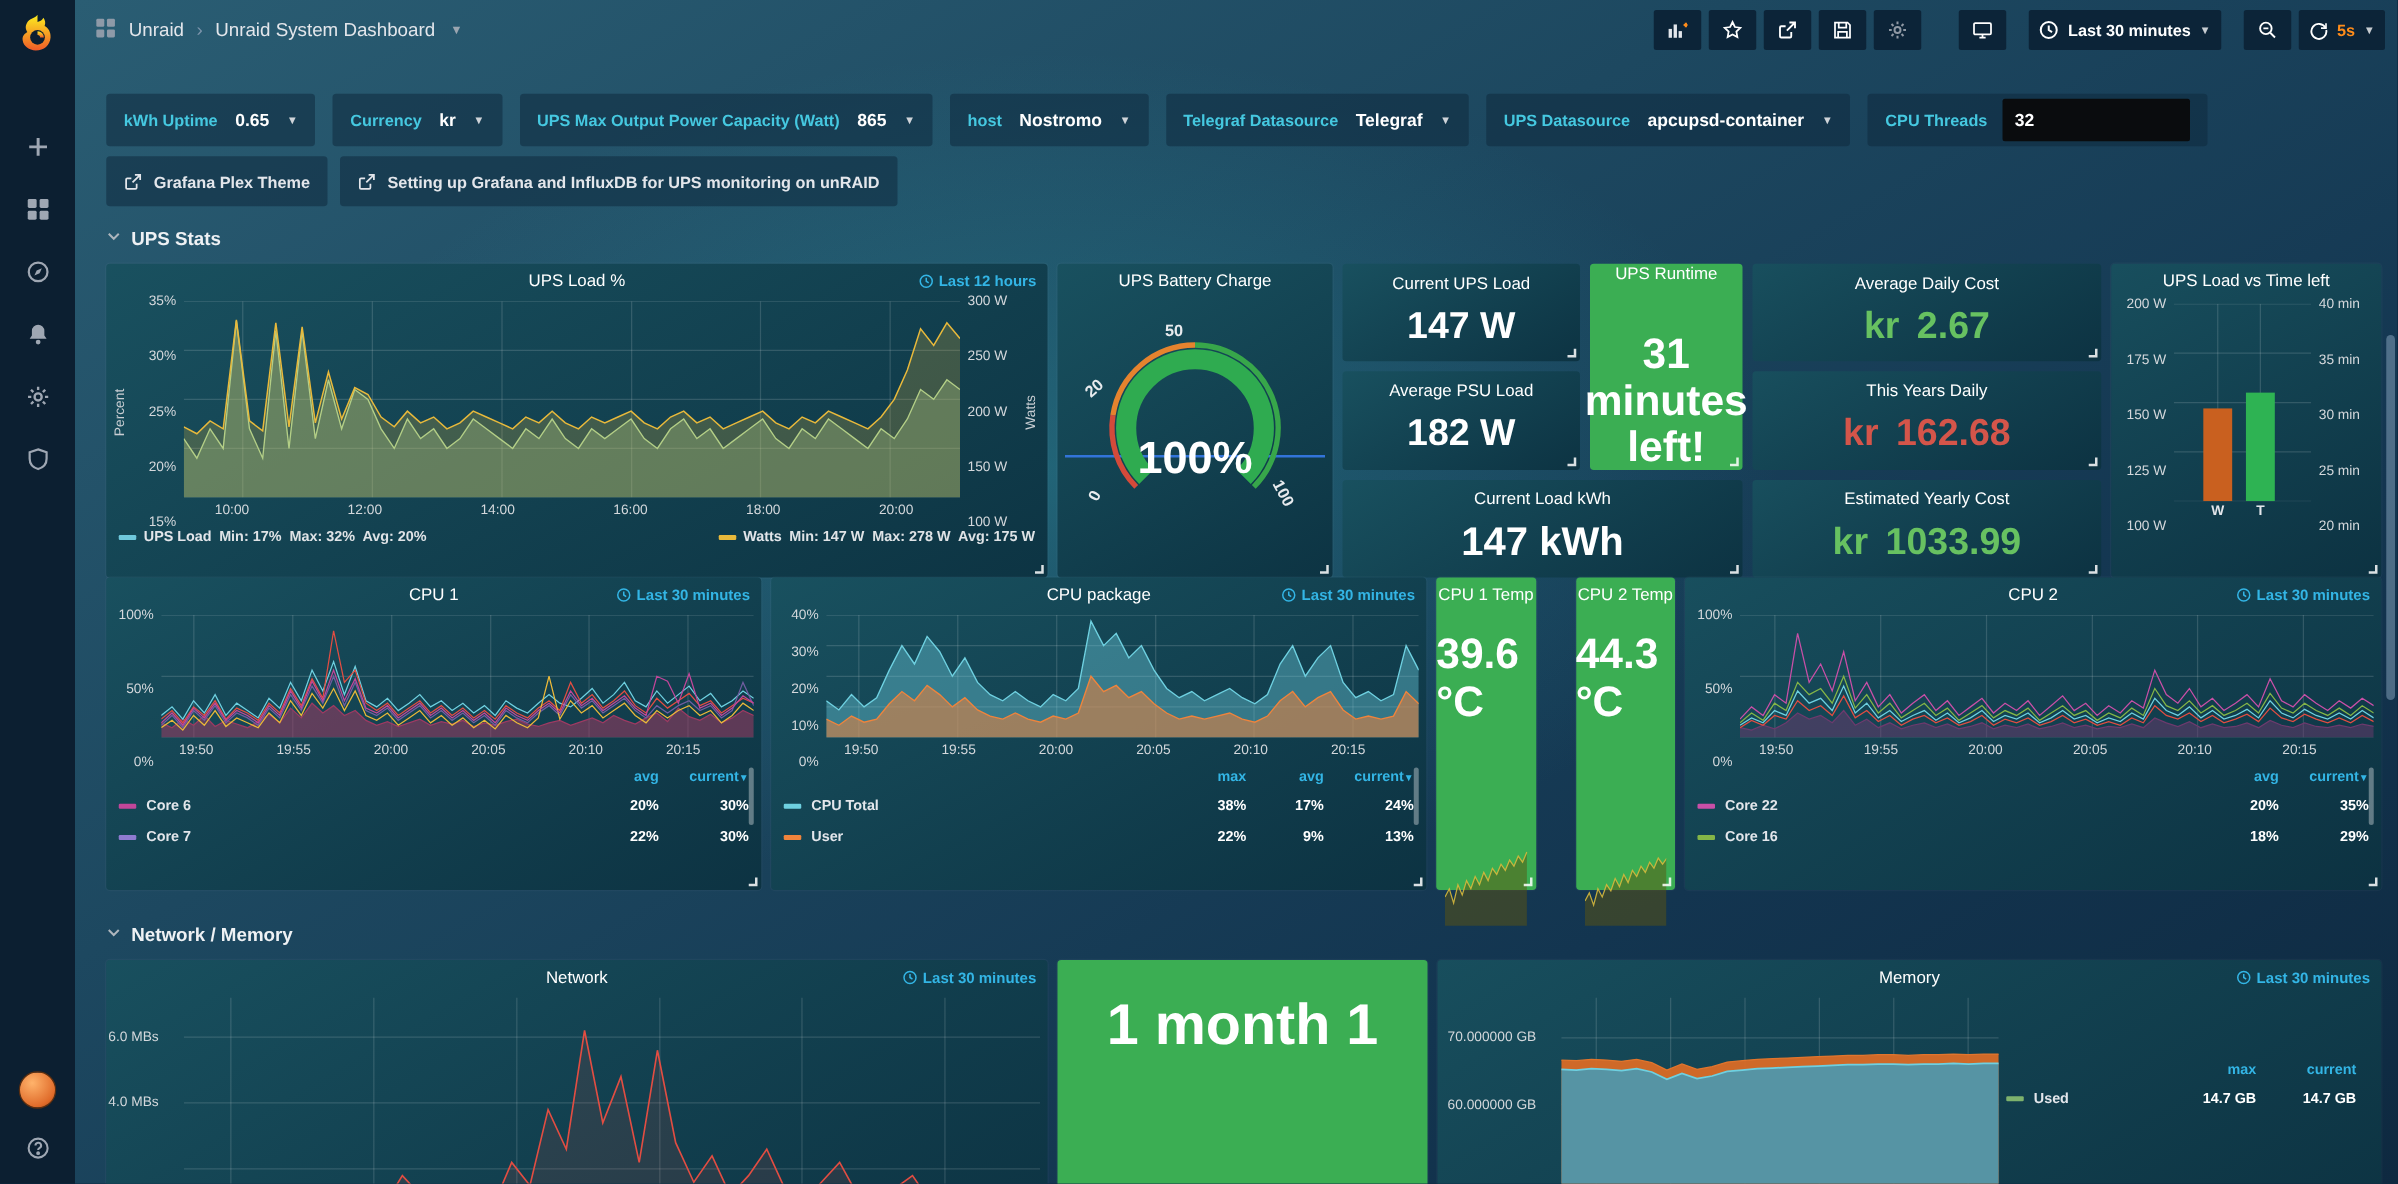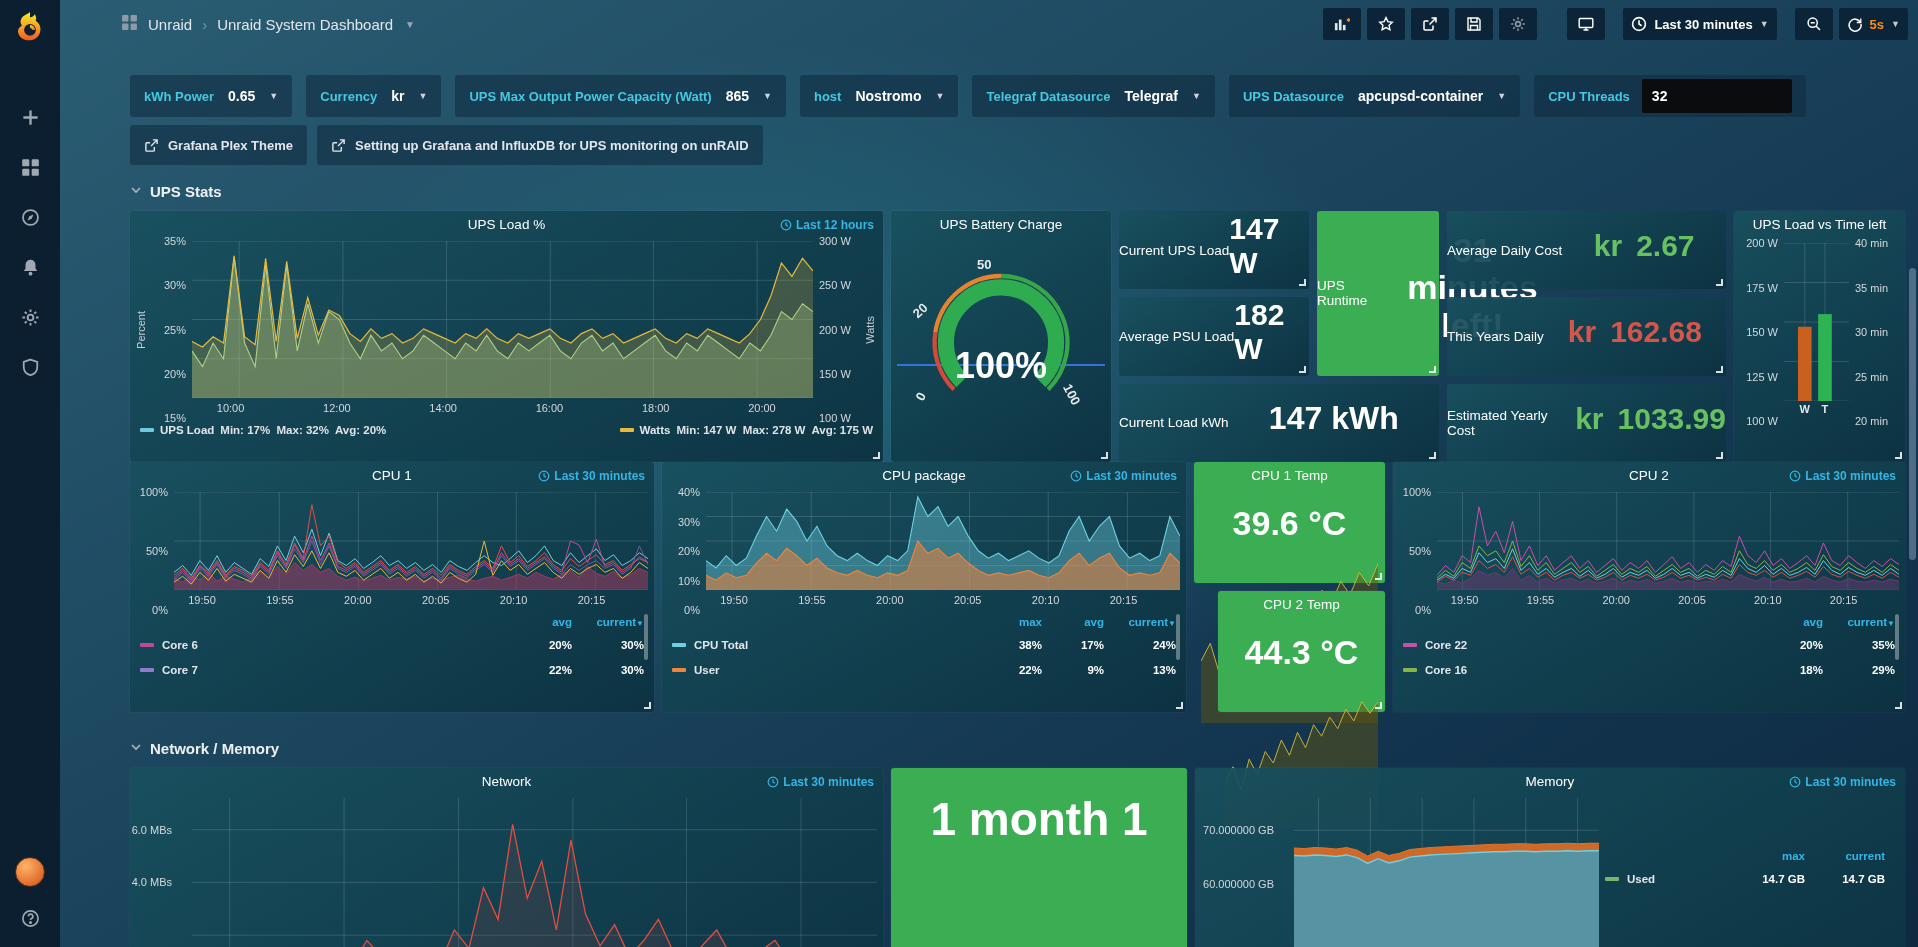--- a/index.html
+++ b/index.html
@@ -12,21 +12,21 @@
   .logo svg{width:38px;height:38px}
   .sbnav{margin-top:46px;display:flex;flex-direction:column;gap:20px;align-items:center}
   .sbtn{width:36px;height:30px;background:none;border:none;color:#9fa7b3;display:flex;align-items:center;justify-content:center;cursor:pointer}
   .sbtn svg{width:19px;height:19px}
   .sb-bottom{margin-top:auto;margin-bottom:14px;display:flex;flex-direction:column;gap:16px;align-items:center}
   .avatar{width:30px;height:30px;border-radius:50%;background:radial-gradient(circle at 35% 30%,#ffb36b,#e06c2b 70%,#a34410);border:1px solid #5a2e10}
   
   .main{flex:1;position:relative;overflow:hidden;
     background:
       radial-gradient(900px 520px at 42% 40%, rgba(46,168,175,.30), rgba(46,168,175,0) 65%),
-      linear-gradient(150deg,#2a5d73 0%,#1d4860 38%,#133550 72%,#0e2940 100%); padding-left: 45px;}
+      linear-gradient(150deg,#2a5d73 0%,#1d4860 38%,#133550 72%,#0e2940 100%);}
   
   .navbar{height:48px;display:flex;align-items:center;padding:0 10px 0 16px}
   .crumb{display:flex;align-items:center;gap:10px;font-size:15px;color:#e3e6eb}
   .crumb .sep{color:#7b93ab;font-size:15px}
   .crumb .caret{color:#9aa5b0;font-size:10px;margin-left:2px}
   .nb-right{margin-left:auto;display:flex;align-items:center;gap:6px}
   .nbtn{height:32px;min-width:38px;padding:0 8px;background:#0c2438;border:none;border-radius:2px;color:#e3e6eb;display:flex;align-items:center;justify-content:center;gap:7px;cursor:pointer;font-family:inherit}
   .nbtn svg{width:16px;height:16px}
   .nbtn.gear{color:#8f98a3}
   .gap{width:18px}
@@ -84,21 +84,21 @@
   .gauge-svg{position:absolute;left:50%;top:10px;transform:translateX(-50%);width:190px;height:145px}
   .blue-line{position:absolute;left:6px;right:6px;top:123px;height:2px;background:#3274d9}
   .gval{position:absolute;left:0;right:0;top:104px;text-align:center;font-size:36px;font-weight:700;color:#fff}
   .gtick{position:absolute;font-size:13px;font-weight:700;color:#e8ebee}
   .gt0{left:26px;top:148px;transform:rotate(-62deg)}
   .gt20{left:22px;top:62px;transform:rotate(-42deg)}
   .gt50{left:86px;top:16px}
   .gt100{right:28px;top:146px;transform:rotate(62deg)}
   
   .statgrid{display:grid;grid-template-columns:190px 122px 1fr;grid-template-rows:repeat(3,1fr);gap:8px}
-  .stat{position:relative;border-radius:3px;background:linear-gradient(150deg,rgba(24,80,94,.92),rgba(12,50,65,.95));display:flex;flex-direction:row;align-items:center}
+  .stat{position:relative;border-radius:3px;background:linear-gradient(150deg,rgba(24,80,94,.92),rgba(12,50,65,.95));display:flex;flex-direction:column;align-items:center}
   .stat .p-title{height:30px}
   .stat .sval{flex:1;display:flex;align-items:center;justify-content:center;font-size:30px;font-weight:700;color:#fff;padding-bottom:8px}
   .stat .sval .pref{margin-right:14px}
   .stat.runtime{grid-column:2;grid-row:1/3}
   .stat.kwh{grid-column:1/3;grid-row:3}
   .stat.c3r1{grid-column:3;grid-row:1}.stat.c3r2{grid-column:3;grid-row:2}.stat.c3r3{grid-column:3;grid-row:3}
   .rt-lines{flex:1;display:flex;flex-direction:column;align-items:center;justify-content:center;gap:2px;padding-bottom:10px}
   .rt-lines span{font-size:34px;font-weight:700;color:#fff;line-height:1.05}
   
   .bar-body{display:flex;padding:6px 4px 0 4px}
@@ -284,21 +284,21 @@
             </svg>
           <span class="ival">5s</span>
           <span class="caret">▼</span>
         </button>
       </div>
     </header>
 
     <div class="submenu">
       <div class="vars">
         <div class="varbox">
-            <span class="vlabel">kWh Power</span>
+            <span class="vlabel">kWh Uptime</span>
             <span class="vval">0.65</span>
             <span class="caret">▼</span>
           </div>
         <div class="varbox">
             <span class="vlabel">Currency</span>
             <span class="vval">kr</span>
             <span class="caret">▼</span>
           </div>
         <div class="varbox">
             <span class="vlabel">UPS Max Output Power Capacity (Watt)</span>
@@ -702,21 +702,21 @@
                 </span>
                 <span class="v">22%</span>
                 <span class="v">9%</span>
                 <span class="v">13%</span>
               </div>
             <i class="lt-scroll"></i>
           </div>
           <i class="rsz"></i>
         </div>
 
-        <div style="width:191px;flex:none;display:flex;flex-direction:column;gap:8px">
+        <div style="width:191px;flex:none;display:flex;flex-direction:row;gap:8px">
           <div class="panel green temp" style="flex: 1 1 0%; background: rgb(59, 174, 83);">
             <div class="p-title">CPU 1 Temp</div>
             <div class="tval">39.6 °C</div>
             <div class="spark"><svg viewBox="0 0 100 100" preserveAspectRatio="none">
                   <path d="M0.00 65.00L5.26 55.00L10.53 72.50L15.79 50.00L21.05 62.50L26.32 45.00L31.58 55.00L36.84 40.00L42.11 50.00L47.37 35.00L52.63 45.00L57.89 30.00L63.16 37.50L68.42 25.00L73.68 32.50L78.95 20.00L84.21 27.50L89.47 15.00L94.74 22.50L100.00 10.00L100 100L0 100Z" fill="#5c5410" opacity="0.5" stroke="none"></path>
                   <path d="M0.00 65.00L5.26 55.00L10.53 72.50L15.79 50.00L21.05 62.50L26.32 45.00L31.58 55.00L36.84 40.00L42.11 50.00L47.37 35.00L52.63 45.00L57.89 30.00L63.16 37.50L68.42 25.00L73.68 32.50L78.95 20.00L84.21 27.50L89.47 15.00L94.74 22.50L100.00 10.00" fill="none" stroke="rgba(215,185,60,.9)" stroke-width="1" vector-effect="non-scaling-stroke"></path>
                 </svg></div>
             <i class="rsz"></i>
           </div>
           <div class="panel green temp" style="flex: 1 1 0%; background: rgb(59, 174, 83); margin-left: 24px;">

